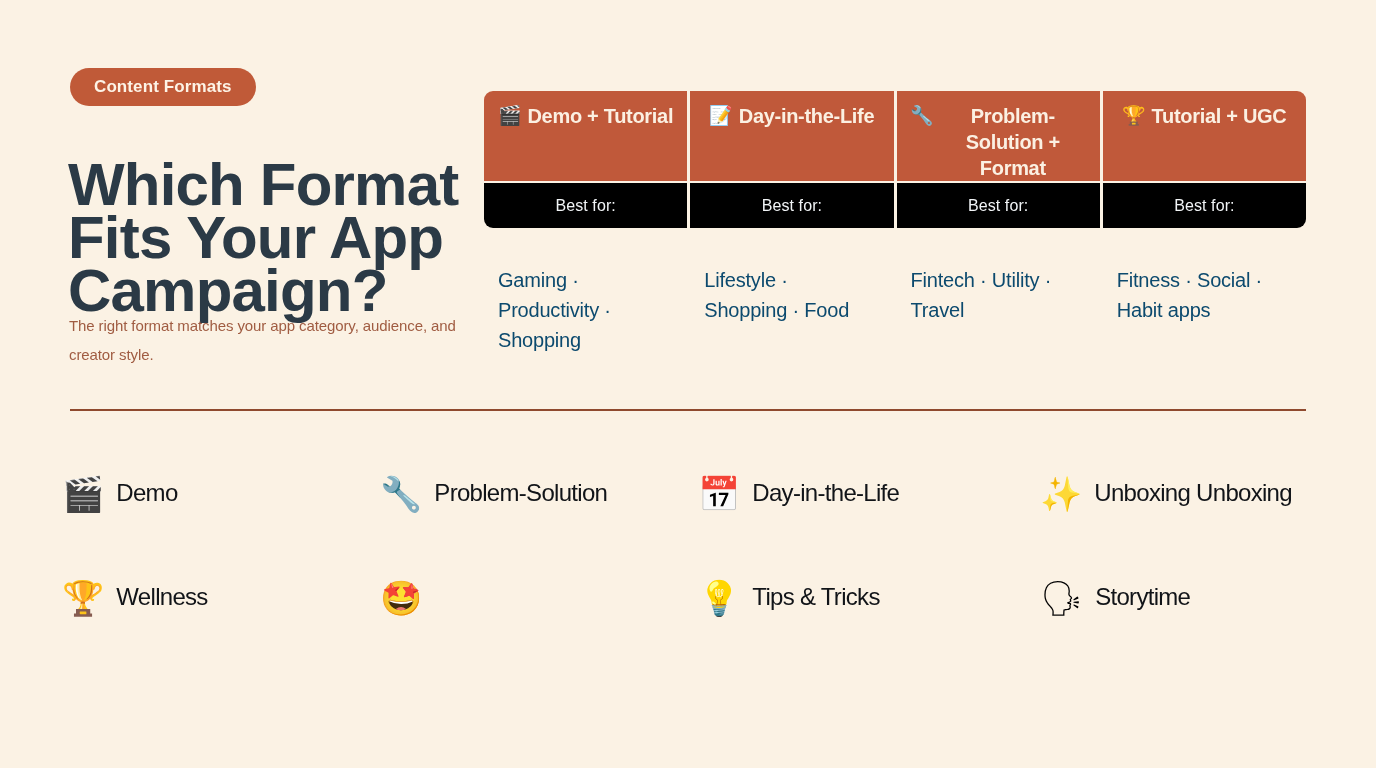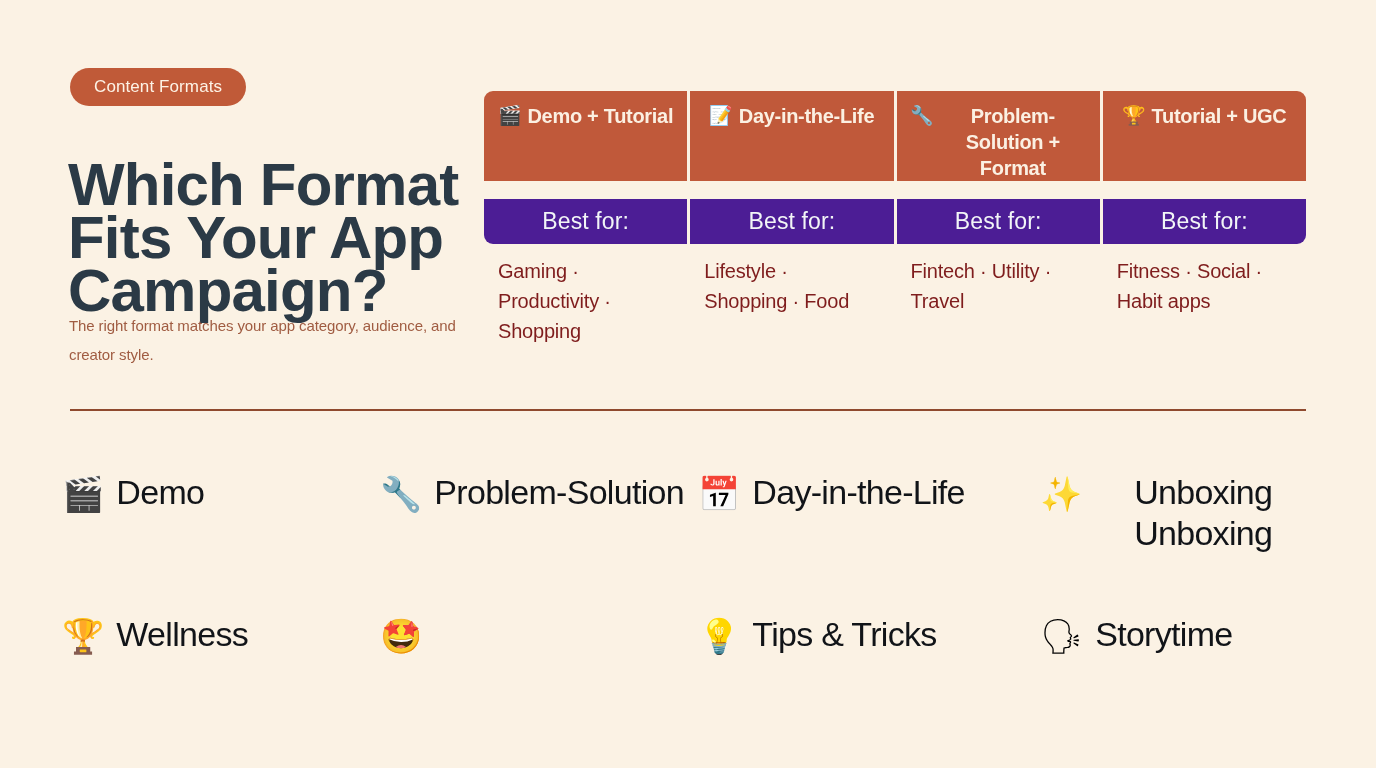--- a/index.html
+++ b/index.html
@@ -30,21 +30,21 @@
     top: 68px;
     height: 38px;
     padding: 12px 24px;
     display: flex;
     align-items: center;
     justify-content: center;
     background: #c05a38;
     border-radius: 19px;
     color: #fdf3e6;
     font-size: 17px;
-    font-weight: 400;
+    font-weight: 700;
     letter-spacing: 0.1px;
     box-sizing: border-box;
   }
 
   .headline {
     position: absolute;
     left: 68px;
     top: 118px;
     width: 400px;
     font-size: 60px;
@@ -97,39 +97,39 @@
   .col:first-child .col-head { border-top-left-radius: 9px; }
   .col:last-child  .col-head { border-top-right-radius: 9px; }
 
   .col-head .emo {
     font-size: 19px;
     margin-right: 6px;
     font-weight: 400;
   }
 
   .col-sub {
-    background: #4c1d95;
+    background: #000000;
     color: #f2f5f7;
     height: 45px;
-    margin-top: 18px;
+    margin-top: 2px;
     display: flex;
     align-items: center;
     justify-content: center;
-    font-size: 23px;
+    font-size: 16px;
     font-weight: 400;
     letter-spacing: 0.1px;
   }
   .col:first-child .col-sub { border-bottom-left-radius: 9px; }
   .col:last-child  .col-sub { border-bottom-right-radius: 9px; }
 
   .col-body {
-    padding: 12px 18px 0 14px;
+    padding: 37px 18px 0 14px;
     font-size: 20px;
     line-height: 30px;
-    color: #7f1d1d;
+    color: #0c4a6e;
     letter-spacing: -0.2px;
   }
 
   
   .divider {
     position: absolute;
     left: 70px;
     top: 409px;
     width: 1236px;
     height: 2px;
@@ -150,26 +150,25 @@
     display: flex;
     align-items: flex-start;
     gap: 12px;
   }
   .grid-item .emo {
     font-size: 34px;
     line-height: 44px;
     flex: 0 0 auto;
   }
   .grid-item .lbl {
-    font-size: 34px;
+    font-size: 24px;
     line-height: 41px;
     color: #111418;
     letter-spacing: -0.7px;
     font-weight: 400;
-    text-align: center;
   }
 </style>
 </head>
 <body>
 
 <div class="canvas">
 
   <div class="badge">Content Formats</div>
 
   <h1 class="headline">Which Format Fits Your App Campaign?</h1>

